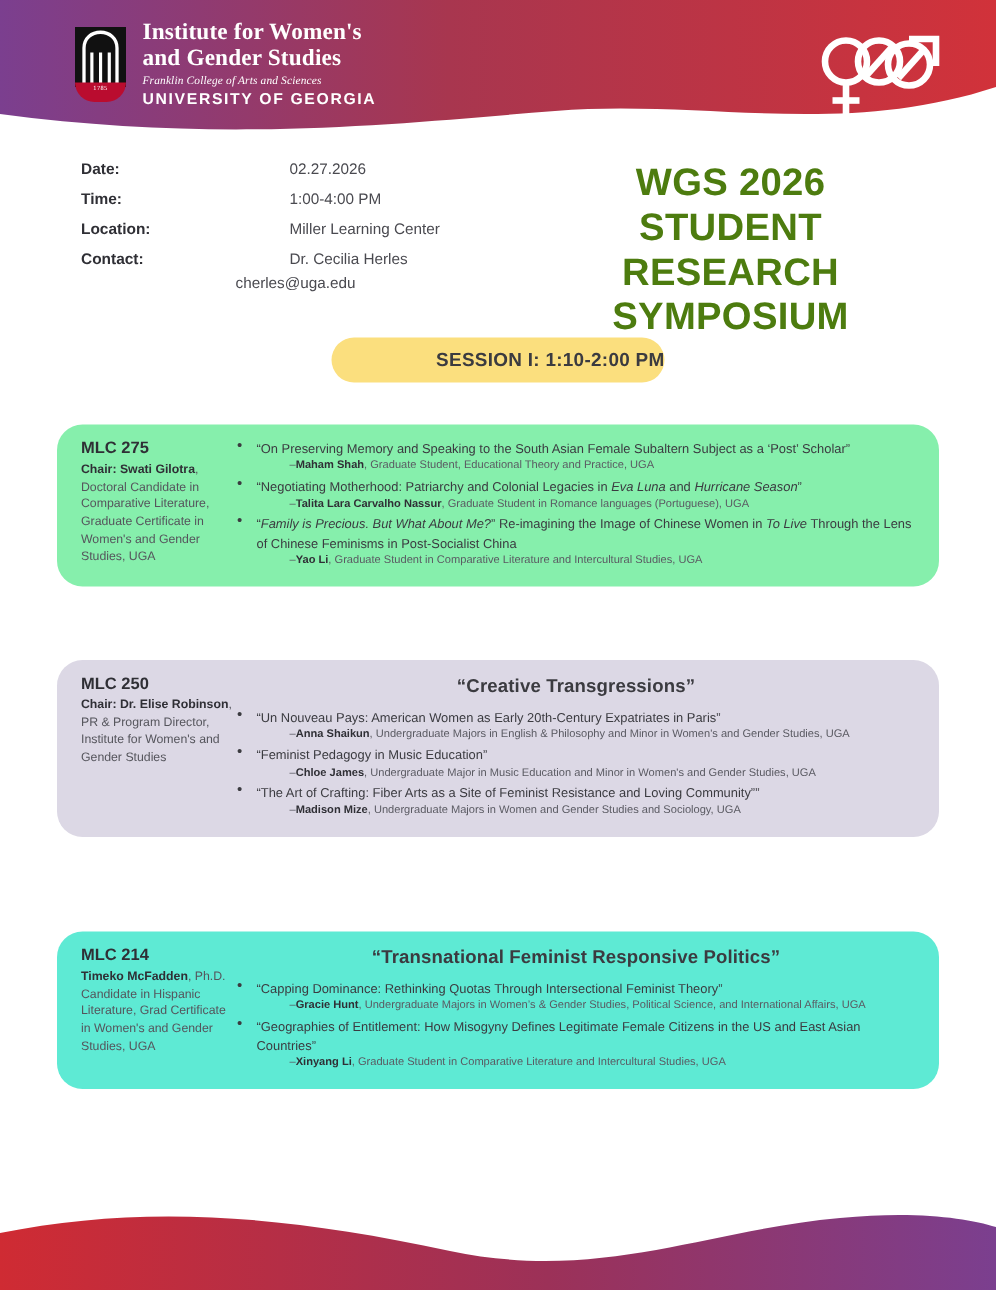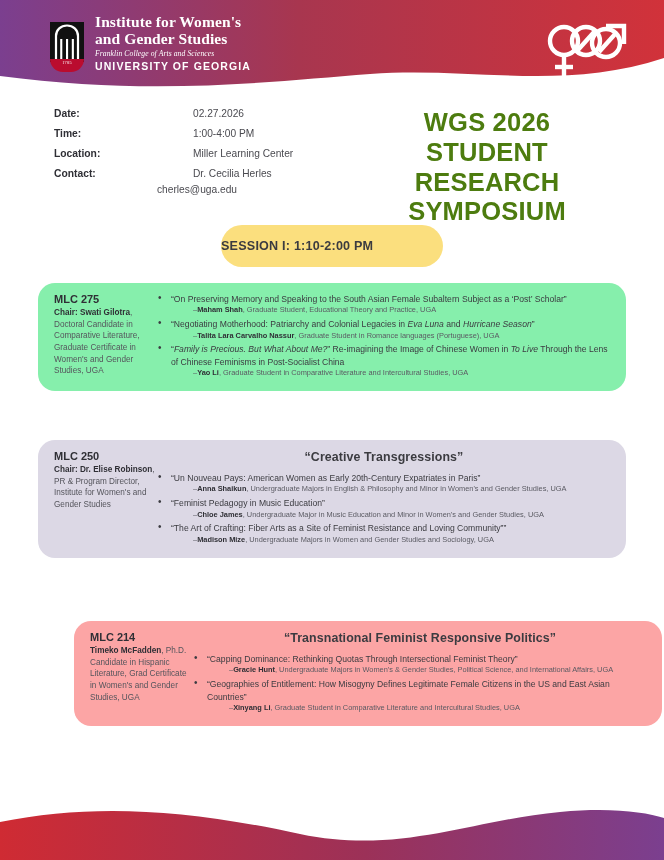--- a/index.html
+++ b/index.html
@@ -12,21 +12,21 @@
   .page { position: relative; width: 664px; height: 860px; background:#fff; }
 
   
   .header-wrap { position:absolute; top:0; left:0; width:664px; height:96px; overflow:hidden; }
   .header-wrap svg { display:block; }
   .header-content {
     position:absolute; top:0; left:0; width:664px; height:96px;
     display:flex; align-items:flex-start; justify-content:space-between;
     padding: 12px 22px 0 50px;
   }
-  .brand { display:flex; align-items:flex-end; gap:11px; }
+  .brand { display:flex; align-items:center; gap:11px; }
   .arch-logo { width:34px; height:50px; position:relative; flex:0 0 auto; margin-top:2px; }
   .arch-logo .blk { position:absolute; top:0; left:0; width:34px; height:40px; background:#111; }
   .arch-logo .redband { position:absolute; top:37px; left:0; width:34px; height:13px; background:#ba0c2f; border-radius:0 0 17px 17px; }
   .arch-logo .yr { position:absolute; top:38px; left:0; width:34px; text-align:center; font-size:4.2px; color:#fff; font-family:"Liberation Serif", serif; letter-spacing:.3px;}
   .brand-text { color:#fff; line-height:1.12; padding-top:1px; }
   .brand-l1 { font-family:"Liberation Serif", serif; font-weight:bold; font-size:15.5px; letter-spacing:.1px; }
   .brand-l2 { font-family:"Liberation Serif", serif; font-style:italic; font-size:7.6px; margin-top:2px; letter-spacing:.1px; }
   .brand-l3 { font-family:"Liberation Sans", sans-serif; font-weight:bold; font-size:10.5px; letter-spacing:1.1px; margin-top:2.5px; }
   .gender-icon { margin-top:4px; margin-right:12px; }
 
@@ -40,22 +40,22 @@
 
   .maintitle {
     width:250px; margin-left:8px; text-align:center;
     color:#4d7c0f; font-weight:bold; font-size:25.5px; line-height:1.17;
     letter-spacing:.2px;
   }
 
   
   .session-pill {
     position:absolute; top:225px; left:221px;
-    width:222px; height:42px; border-radius:21px;
-    background:#fbdf7e; display:flex; align-items:center; justify-content:flex-start;
+    width:222px; height:30px; border-radius:21px;
+    background:#fbdf7e; display:flex; align-items:center; justify-content:flex-end;
     color:#3b3b40; font-weight:bold; font-size:12.6px; letter-spacing:.2px;
   }
 
   
   .panel {
     position:absolute; left:38px; width:588px;
     background:#dcd8e5; border-radius:17px;
     display:flex; padding:10px 0 10px 0;
   }
   .panel-left { width:118px; flex:0 0 118px; padding-left:16px; }
@@ -211,21 +211,21 @@
               <div class="talk-title">“Feminist Pedagogy in Music Education”</div>
               <div class="talk-author">–<b>Chloe James</b>, Undergraduate Major in Music Education and Minor in Women's and Gender Studies, UGA</div>
             </li>
             <li>
               <div class="talk-title">“The Art of Crafting: Fiber Arts as a Site of Feminist Resistance and Loving Community””</div>
               <div class="talk-author">–<b>Madison Mize</b>, Undergraduate Majors in Women and Gender Studies and Sociology, UGA</div>
             </li>
           </ul>
         </div>
       </div>
-      <div class="panel" style="top: 621px; background: #fca5a5; margin-left: 36px;">
+      <div class="panel" style="top: 621px; background: #5eead4;">
         <div class="panel-left">
           <div class="room">MLC 214</div>
           <div class="chair"><b>Timeko McFadden</b>, Ph.D. Candidate in Hispanic Literature, Grad Certificate in Women's and Gender Studies, UGA</div>
         </div>
         <div class="panel-right">
           <div class="panel-title">“Transnational Feminist Responsive Politics”</div>
           <ul class="talks">
             <li>
               <div class="talk-title">“Capping Dominance: Rethinking Quotas Through Intersectional Feminist Theory”</div>
               <div class="talk-author">–<b>Gracie Hunt</b>, Undergraduate Majors in Women’s &amp; Gender Studies, Political Science, and International Affairs, UGA</div>

